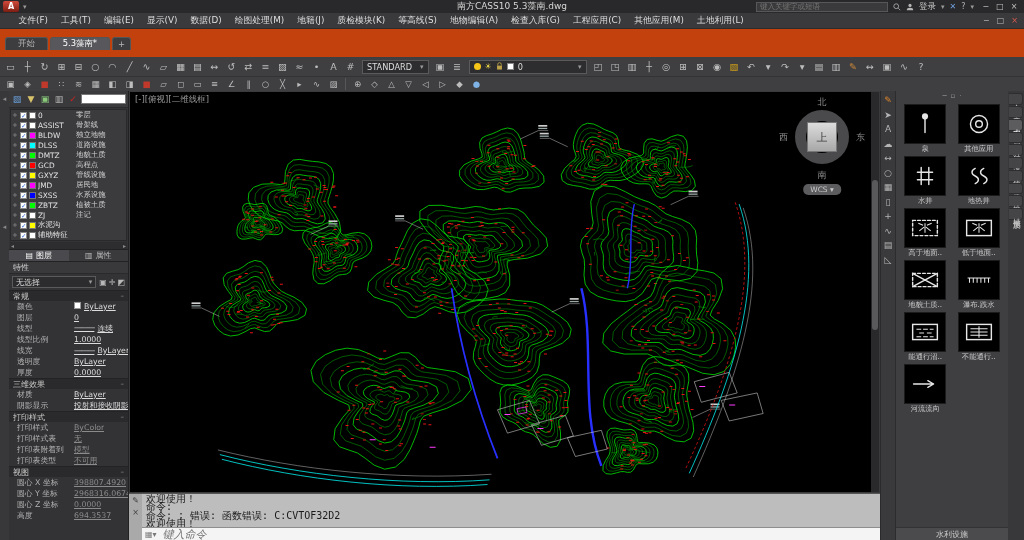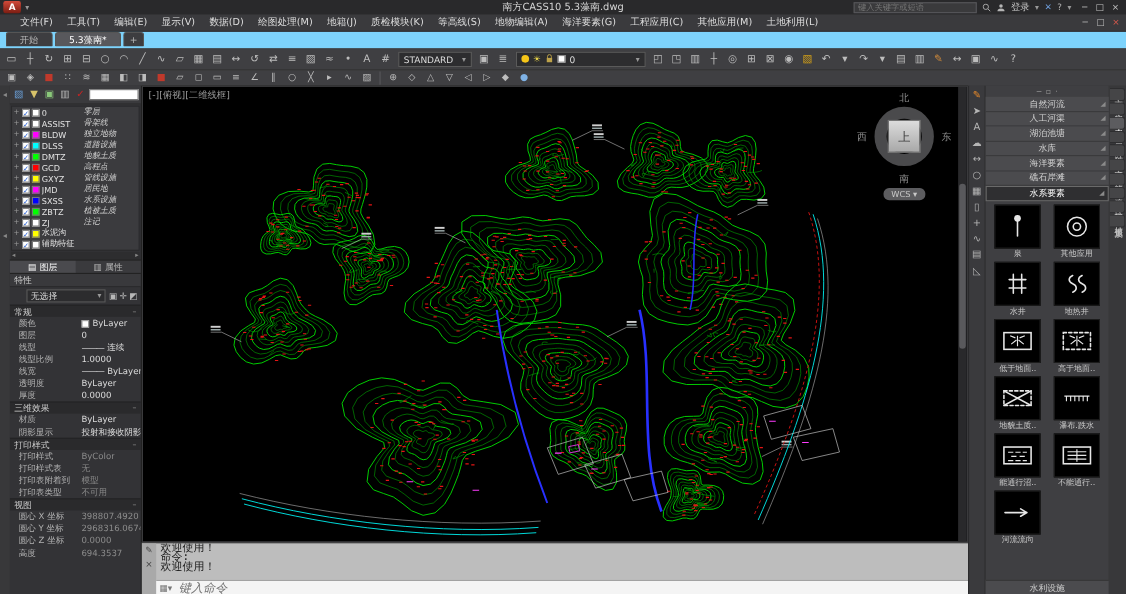--- a/index.html
+++ b/index.html
@@ -5,32 +5,32 @@
   html,body{margin:0;padding:0;background:#1c1c1e;}
   *{box-sizing:border-box;font-family:"DejaVu Sans","Liberation Sans",sans-serif;-webkit-font-smoothing:antialiased;}
   #app{width:1024px;height:540px;overflow:hidden;display:flex;flex-direction:column;background:#333;position:relative;}
 
   
   .titlebar{height:13px;background:#29292b;display:flex;align-items:center;padding:0 3px;gap:4px;position:relative;color:#c9c9c9;font-size:8.5px;flex:none;}
   .logo{width:16px;height:11px;background:linear-gradient(#d04a3a,#7c1d12);color:#fff;font-weight:bold;font-size:8px;display:flex;align-items:center;justify-content:center;border-radius:2px;}
   .qat-caret{color:#999;font-size:7px;}
   .win-title{position:absolute;left:50%;transform:translateX(-50%);color:#d6d6d6;font-size:9px;white-space:nowrap;}
   .tb-right{margin-left:auto;display:flex;align-items:center;gap:5px;}
-  .tb-search{width:112px;height:10px;background:#3a3a3c;border:1px solid #57575a;color:#9a9a9a;font-size:7.5px;padding:0 3px;}
+  .tb-search{width:132px;height:10px;background:#3a3a3c;border:1px solid #57575a;color:#9a9a9a;font-size:7.5px;padding:0 3px;}
   .tb-ico{color:#b5b5b5;font-size:8px;display:flex;align-items:center;gap:1px;}
   .winbtn{width:14px;text-align:center;color:#c2c2c2;font-size:8px;}
 
   
   .menubar{height:16px;background:#3a3a3d;display:flex;align-items:center;padding-left:12px;font-size:8.8px;color:#dedede;flex:none;border-bottom:1px solid #2c2c2e;}
   .menu-item{padding:0 6.5px;white-space:nowrap;}
   #menu-win{margin-left:auto;display:flex;gap:3px;padding-right:4px;}
   .mwbtn{font-size:8px;color:#bbb;width:11px;text-align:center;}
 
   
-  .filetabs{height:15px;background:#7dd3fc;display:flex;align-items:flex-start;padding-left:5px;gap:2px;flex:none;}
+  .filetabs{height:28px;background:#c2410c;display:flex;align-items:center;padding-left:5px;gap:2px;flex:none;}
   .filetab{height:13px;padding:0 12px;font-size:8.4px;color:#b8b8b8;background:#3d3d40;border:1px solid #555;border-bottom:none;border-radius:3px 3px 0 0;display:flex;align-items:center;white-space:nowrap;}
   .filetab.active{background:#58585c;color:#fff;}
   .filetab.plus{padding:0 5px;border-radius:3px 3px 0 0;}
 
   
   .toolbar{background:#3f3f42;display:flex;align-items:center;gap:0;padding:0 2px;flex:none;}
   .toolbar.r1{height:20px;border-bottom:1px solid #333;}
   .toolbar.r2{height:14px;}
   .tbtn{width:17px;height:16px;display:flex;align-items:center;justify-content:center;font-size:9.5px;color:#bdbdbd;flex:none;}
   .toolbar.r2 .tbtn{height:12px;font-size:8.5px;}
@@ -51,35 +51,35 @@
   .leftpanel{width:120px;background:#333336;display:flex;flex-direction:column;border-right:1px solid #222;flex:none;font-size:8px;}
   .lp-toolbar{height:17px;display:flex;align-items:center;gap:2px;padding:0 2px;background:#3a3a3d;border-bottom:1px solid #2a2a2c;}
   .lp-ico{font-size:9px;width:12px;text-align:center;}
   .lp-filter{flex:1;height:10px;background:#fff;border:1px solid #777;min-width:0;}
   .layerlist{height:132px;background:#3b3b3e;margin:1px;border:1px solid #29292b;overflow:hidden;}
   .lrow{display:flex;align-items:center;height:10px;font-size:7.4px;color:#e2e2e2;gap:2px;padding-left:1px;white-space:nowrap;}
   .lexp{color:#9a9a9a;font-size:6.5px;width:6px;text-align:center;}
   .lcheck{width:7px;height:7px;background:#fff;border:1px solid #888;color:#2a62d8;font-size:6.5px;line-height:6px;text-align:center;}
   .lswatch{width:7px;height:7px;border:1px solid #777;flex:none;}
   .lname{width:36px;overflow:hidden;}
-  .ldesc{color:#cfcfcf;overflow:hidden;font-style:italic;}
+  .ldesc{color:#cfcfcf;overflow:hidden;}
   .lhscroll{height:7px;margin:0 1px;background:#2d2d2f;display:flex;align-items:center;justify-content:space-between;color:#888;font-size:6px;padding:0 1px;}
   .paneltabs{height:13px;display:flex;background:#2e2e30;border-top:1px solid #222;border-bottom:1px solid #222;}
   .ptab{flex:1;display:flex;align-items:center;justify-content:center;gap:3px;font-size:8px;color:#b5b5b5;background:#3a3a3d;}
   .ptab.active{background:#4a4a4e;color:#fff;}
   .props{flex:1;overflow:hidden;color:#bbb;}
   .props-title{height:12px;background:#39393c;color:#d0d0d0;font-size:8px;display:flex;align-items:center;padding-left:4px;border-bottom:1px solid #2a2a2c;}
   .selrow{height:16px;display:flex;align-items:center;gap:3px;padding:0 3px;}
-  .selcombo{flex:1;height:12px;background:#2c2c2e;border:1px solid #5a5a5a;color:#ddd;font-size:8px;display:flex;align-items:center;justify-content:space-between;padding:0 3px;margin-left:12px;}
+  .selcombo{flex:1;height:12px;background:#2c2c2e;border:1px solid #5a5a5a;color:#ddd;font-size:8px;display:flex;align-items:center;justify-content:space-between;padding:0 3px;}
   .selico{font-size:8px;color:#b8b8b8;}
   .sec-h{background:#2a2a2c;color:#cccccc;height:11px;display:flex;align-items:center;justify-content:space-between;padding:0 4px;font-size:8px;border-top:1px solid #232325;}
   .sec-min{color:#999;font-size:7px;}
   .prow{display:flex;height:11px;align-items:center;padding-left:8px;font-size:7.8px;}
   .plabel{width:57px;color:#b2b2b2;flex:none;white-space:nowrap;overflow:hidden;}
-  .pval{color:#dcdcdc;display:flex;align-items:flex-end;gap:3px;white-space:nowrap;overflow:hidden;}
+  .pval{color:#dcdcdc;display:flex;align-items:flex-start;gap:3px;white-space:nowrap;overflow:hidden;text-decoration:underline;}
   .pval.dim{color:#8b8b8b;}
   .pswatch{width:7px;height:7px;background:#fff;border:1px solid #999;display:inline-block;}
   .pline{letter-spacing:-1px;color:#ddd;}
 
   
   .center{flex:1;display:flex;flex-direction:column;min-width:0;}
   .drawing{position:relative;flex:1;background:#000;border:1px solid #3a3a3c;overflow:hidden;}
   .vplabel{position:absolute;top:2px;left:5px;color:#9a9a9a;font-size:8.5px;z-index:3;}
   #map{position:absolute;inset:0;width:100%;height:100%;}
   .vscroll{position:absolute;right:0;top:0;bottom:0;width:8px;background:#29292b;z-index:4;}
@@ -162,21 +162,21 @@
         <span class="menu-item">文件(F)</span>
         <span class="menu-item">工具(T)</span>
         <span class="menu-item">编辑(E)</span>
         <span class="menu-item">显示(V)</span>
         <span class="menu-item">数据(D)</span>
         <span class="menu-item">绘图处理(M)</span>
         <span class="menu-item">地籍(J)</span>
         <span class="menu-item">质检模块(K)</span>
         <span class="menu-item">等高线(S)</span>
         <span class="menu-item">地物编辑(A)</span>
-        <span class="menu-item">海洋要素(G)</span>
+        <span class="menu-item">检查入库(G)</span>
         <span class="menu-item">工程应用(C)</span>
         <span class="menu-item">其他应用(M)</span>
         <span class="menu-item">土地利用(L)</span>
       </span>
     <span id="menu-win">
         <span class="mwbtn">─</span>
         <span class="mwbtn">□</span>
         <span class="mwbtn" style="color: rgb(217, 89, 76);">×</span>
       </span>
   </div>
@@ -813,20 +813,21 @@
       </div>
       <div class="cmdpanel">
         <div class="cmdside" id="cmd-side">
             <span>✎</span>
             <span>×</span>
           </div>
         <div class="cmdmain">
           <div class="cmdlines" id="cmd-lines">
               <div class="cmdline">欢迎使用！</div>
               <div class="cmdline">命令:</div>
+              <div class="cmdline">命令: ; 错误: 函数错误: C:CVTOF32D2</div>
               <div class="cmdline">欢迎使用！</div>
             </div>
           <div class="cmdinput">
             <span class="ci-ico">▦▾</span>
             <input placeholder="键入命令" style="">
           </div>
         </div>
       </div>
     </div>
 
@@ -844,29 +845,20 @@
         <span>▤</span>
         <span>◺</span>
       </div>
 
     <div class="rightpanel">
       <div class="rp-head" id="rp-head">
           <span>─</span>
           <span>▫</span>
           <span>·</span>
         </div>
-      <div id="cat-list">
-          <div class="cat">自然河流<span class="cat-arrow">◢</span></div>
-          <div class="cat">人工河渠<span class="cat-arrow">◢</span></div>
-          <div class="cat">湖泊池塘<span class="cat-arrow">◢</span></div>
-          <div class="cat">水库<span class="cat-arrow">◢</span></div>
-          <div class="cat">海洋要素<span class="cat-arrow">◢</span></div>
-          <div class="cat">礁石岸滩<span class="cat-arrow">◢</span></div>
-          <div class="cat active">水系要素<span class="cat-arrow">◢</span></div>
-        </div>
       <div class="symgrid" id="sym-grid">
           <div class="symcell">
             <div class="symtile"><svg viewBox="0 0 40 40">
                 <line x1="20" y1="15" x2="20" y2="29" stroke="#e6e6e6" fill="none" stroke-width="1.5" stroke-linecap="round"></line>
                 <circle cx="20" cy="12" r="3.2" fill="#e6e6e6"></circle>
               </svg></div>
             <div class="symlabel">泉</div>
           </div>
           <div class="symcell">
             <div class="symtile"><svg viewBox="0 0 40 40">
@@ -882,31 +874,31 @@
             <div class="symlabel">水井</div>
           </div>
           <div class="symcell">
             <div class="symtile"><svg viewBox="0 0 40 40">
                 <path d="M16 12 c-4.5 2 -4.5 6 0 8 c4.5 2 4.5 6 0 8 M25 12 c-4.5 2 -4.5 6 0 8 c4.5 2 4.5 6 0 8" stroke="#e6e6e6" fill="none" stroke-width="1.5" stroke-linecap="round"></path>
               </svg></div>
             <div class="symlabel">地热井</div>
           </div>
           <div class="symcell">
             <div class="symtile"><svg viewBox="0 0 40 40">
+                <rect x="7" y="12" width="26" height="16" stroke="#e6e6e6" fill="none" stroke-width="1.5" stroke-linecap="round" stroke-dasharray="3 2.2"></rect>
+                <path d="M20 15 v10 M19 19 l-5 4 M21 19 l5 4 M18 17 l-5 -2 M22 17 l5 -2" stroke="#e6e6e6" fill="none" stroke-width="1.1"></path>
+              </svg></div>
+            <div class="symlabel">高于地面..</div>
+          </div>
+          <div class="symcell">
+            <div class="symtile"><svg viewBox="0 0 40 40">
                 <rect x="7" y="12" width="26" height="16" stroke="#e6e6e6" fill="none" stroke-width="1.5" stroke-linecap="round"></rect>
                 <path d="M20 15 v10 M19 19 l-5 4 M21 19 l5 4 M18 17 l-5 -2 M22 17 l5 -2" stroke="#e6e6e6" fill="none" stroke-width="1.1"></path>
               </svg></div>
             <div class="symlabel">低于地面..</div>
-          </div>
-          <div class="symcell">
-            <div class="symtile"><svg viewBox="0 0 40 40">
-                <rect x="7" y="12" width="26" height="16" stroke="#e6e6e6" fill="none" stroke-width="1.5" stroke-linecap="round" stroke-dasharray="3 2.2"></rect>
-                <path d="M20 15 v10 M19 19 l-5 4 M21 19 l5 4 M18 17 l-5 -2 M22 17 l5 -2" stroke="#e6e6e6" fill="none" stroke-width="1.1"></path>
-              </svg></div>
-            <div class="symlabel">高于地面..</div>
           </div>
           <div class="symcell">
             <div class="symtile"><svg viewBox="0 0 40 40">
                 <rect x="7" y="13" width="26" height="14" stroke="#e6e6e6" fill="none" stroke-width="1.5" stroke-linecap="round" stroke-dasharray="3 2.2"></rect>
                 <path d="M7 13 L33 27 M33 13 L7 27" stroke="#e6e6e6" fill="none" stroke-width="1.5" stroke-linecap="round"></path>
               </svg></div>
             <div class="symlabel">地貌土质..</div>
           </div>
           <div class="symcell">
             <div class="symtile"><svg viewBox="0 0 40 40">

